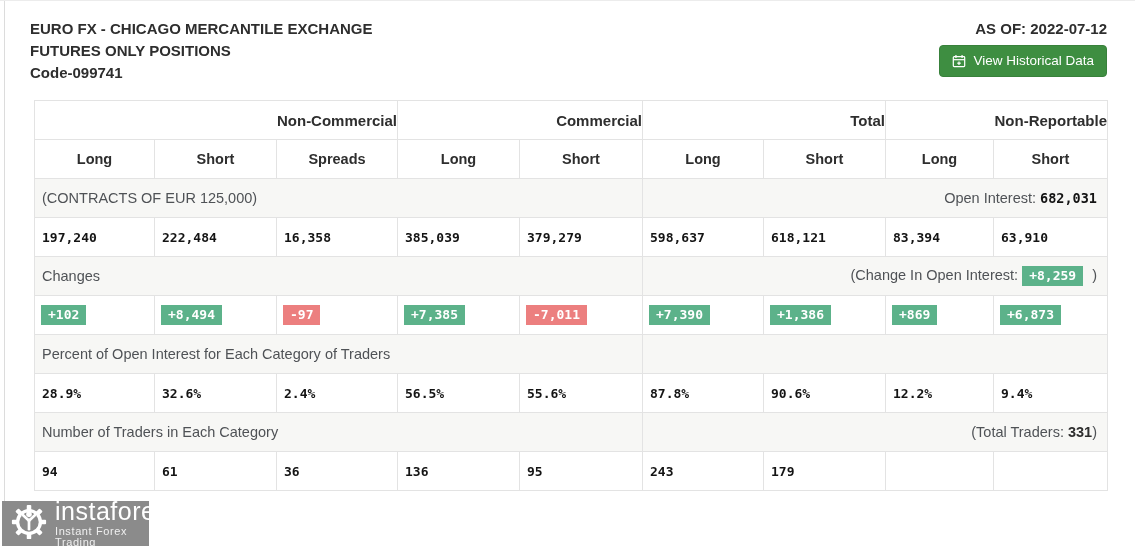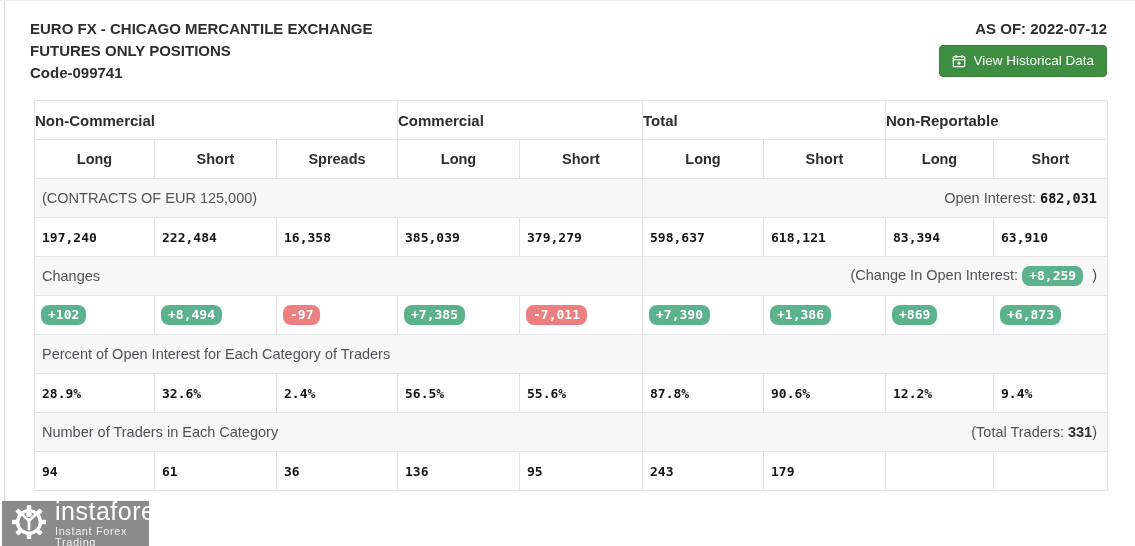--- a/index.html
+++ b/index.html
@@ -13,29 +13,29 @@
   .header-right { position:absolute; right:28px; top:20px; text-align:right; }
   .asof { font-size:15px; font-weight:bold; color:#2e2e2e; margin-bottom:8px; }
   .hist-btn { display:inline-flex; align-items:center; gap:7px; background:var(--button-green,#3e8e41); color:#fff;
               border:1px solid #38813b; border-radius:4px; padding:7px 12px 8px 12px; font-size:13.5px; cursor:pointer;
               font-family:"Liberation Sans", sans-serif; }
   .hist-btn svg { display:block; }
 
   
   table.cot { border-collapse:collapse; margin:16px 0 0 34px; width:1073px; table-layout:fixed; }
   table.cot th, table.cot td { border:1px solid #e3e3e3; height:39px; vertical-align:middle; }
-  th.group { font-size:15px; font-weight:bold; color:#2e2e2e; text-align:left; }
+  th.group { font-size:15px; font-weight:bold; color:#2e2e2e; text-align:right; }
   th.colh  { font-size:14.5px; font-weight:bold; color:#2e2e2e; text-align:center; }
   td.labelrow { background:#f7f7f5; color:#4f5256; font-size:14.5px; font-weight:normal; padding-left:7px; }
   td.labelrow.right { text-align:right; padding-right:10px; }
   td.num { font-family:"DejaVu Sans Mono", monospace; font-weight:bold; font-size:13px; color:#141414; text-align:left; padding-left:7px; }
   .mono-strong { font-family:"DejaVu Sans Mono", monospace; font-weight:bold; color:#141414; font-size:13.5px; }
   .strong { font-weight:bold; color:#2e2e2e; }
   .badge { display:inline-block; font-family:"DejaVu Sans Mono", monospace; font-weight:bold; font-size:13px; color:#ffffff;
-           padding:3px 7px 4px 7px; border-radius:8px; line-height:1; }
+           padding:3px 7px 4px 7px; border-radius:0; line-height:1; }
   .badge.pos { background:var(--badge-green,#5cb28a); }
   .badge.neg { background:var(--badge-red,#ec7f7f);text-align:right; }
   td.badgecell { padding-left:6px; }
   .oi-suffix { margin-left:5px; }
 
   
   .logo-box { position:absolute; left:2px; bottom:0; width:147px; height:45px; background:#8b8b8b; z-index:1;
               display:flex; align-items:center; padding-left:9px; gap:8px; }
   .logo-text-stack { display:flex; flex-direction:column; line-height:1; }
   .logo-main { color:#ffffff; font-size:25px; letter-spacing:0.5px; font-weight:normal; }

